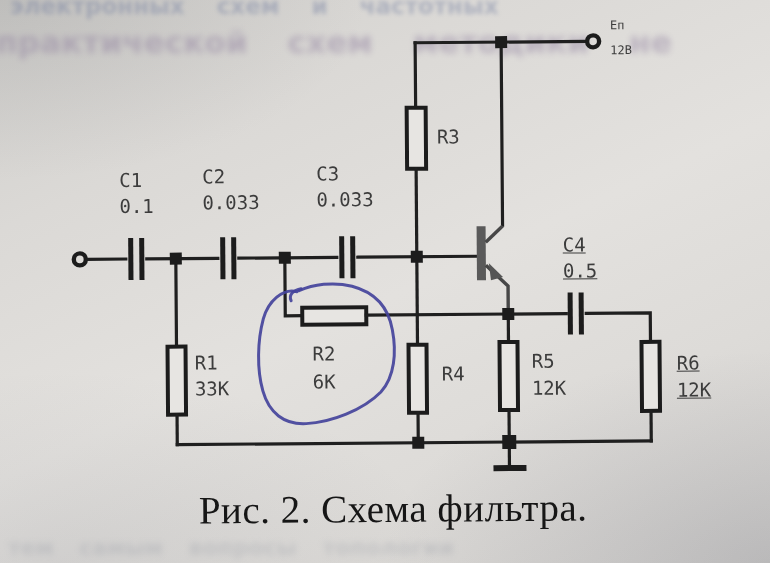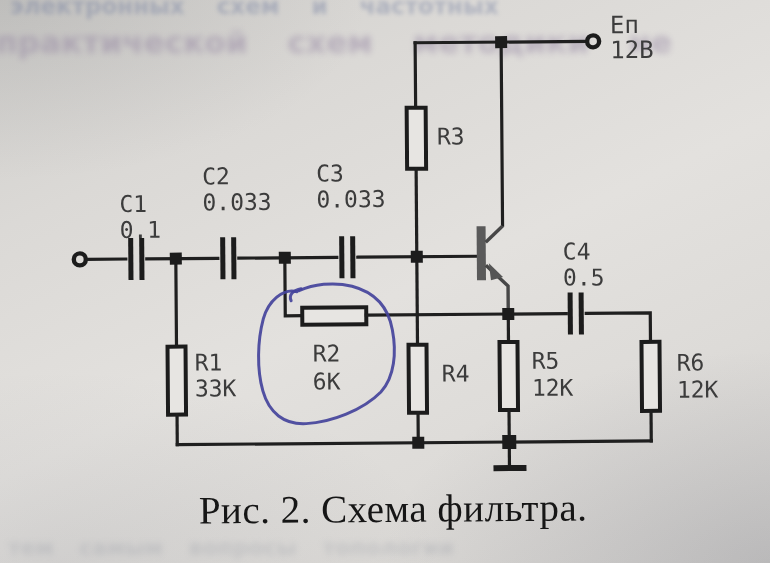--- a/index.html
+++ b/index.html
@@ -25,21 +25,21 @@
   .plate{stroke:#1c1c1c;stroke-width:5;fill:none;stroke-linecap:butt;}
   .rbody{fill:#e7e5e2;stroke:#1c1c1c;stroke-width:4;}
   .dot{fill:#1c1c1c;}
   .term{fill:none;stroke:#1c1c1c;stroke-width:4.4;}
   .tr{stroke:#474747;fill:none;stroke-width:3.4;}
   .trbar{fill:#5a5a5a;}
   .trarrow{fill:#555555;stroke:none;}
   .gnd{stroke:#1c1c1c;stroke-width:6;fill:none;}
   .pen{fill:none;stroke-width:3;stroke-linecap:round;opacity:.92;}
   .lbl{
-    position:absolute;color:#3c3c3c;font-size:23px;line-height:26px;
+    position:absolute;color:#3c3c3c;font-size:19px;line-height:26px;
     font-family:"DejaVu Sans Mono","Liberation Mono",monospace;letter-spacing:0px;white-space:nowrap;
   }
   .lbl div{white-space:nowrap;}
   .caption{
     position:absolute;left:197px;top:486px;font-size:39px;color:#161616;
     font-family:"Liberation Serif","DejaVu Serif",serif;letter-spacing:.5px;white-space:nowrap;
   }
 </style>
 </head>
 <body>
@@ -144,37 +144,37 @@
 
       <g>
         <path class="pen" d="M297,291 C283,287 268,300 263,318 C257,340 256,368 262,390
              C268,412 283,424 305,423 C330,422 362,410 380,392
              C394,377 396,352 392,330 C388,306 374,292 352,286
              C333,281 313,284 299,290" stroke="#44439b"></path>
         <path class="pen" d="M291,300 C288,294 294,289 301,288" opacity="0.7" stroke="#44439b"></path>
       </g>
     </svg>
 
-    <div class="lbl" style="left:120px;top:165px;margin-top:24px;">
+    <div class="lbl" style="left:120px;top:165px;">
       <div>C1</div>
       <div>0.1</div>
     </div>
     <div class="lbl" style="left:203px;top:162px;">
       <div>C2</div>
       <div>0.033</div>
     </div>
     <div class="lbl" style="left:317px;top:160px;">
       <div>C3</div>
       <div>0.033</div>
     </div>
-    <div class="lbl" style="left:563px;top:240px;">
+    <div class="lbl" style="left:563px;top:233px;text-decoration:underline;">
       <div>C4</div>
       <div>0.5</div>
     </div>
-    <div class="lbl" style="left:612px;top:15px;font-size:24px;line-height:25px;">
+    <div class="lbl" style="left:612px;top:15px;font-size:12px;line-height:25px;">
       <div>Еп</div>
       <div>12В</div>
     </div>
     <div class="lbl" style="left:194px;top:348px;">
       <div>R1</div>
       <div>33K</div>
     </div>
     <div class="lbl" style="left:312px;top:339px;line-height:28px;">
       <div>R2</div>
       <div>6K</div>
@@ -182,20 +182,20 @@
     <div class="lbl" style="left:438px;top:124px;">
       <div>R3</div>
     </div>
     <div class="lbl" style="left:441px;top:361px;">
       <div>R4</div>
     </div>
     <div class="lbl" style="left:531px;top:349px;line-height:27px;">
       <div>R5</div>
       <div>12K</div>
     </div>
-    <div class="lbl" style="left:676px;top:352px;line-height:27px;">
+    <div class="lbl" style="left:676px;top:352px;line-height:27px;text-decoration:underline;">
       <div>R6</div>
       <div>12K</div>
     </div>
 
     <div class="caption">Рис. 2. Схема фильтра.</div>
   </div>
 </div>
 
 </body></html>

